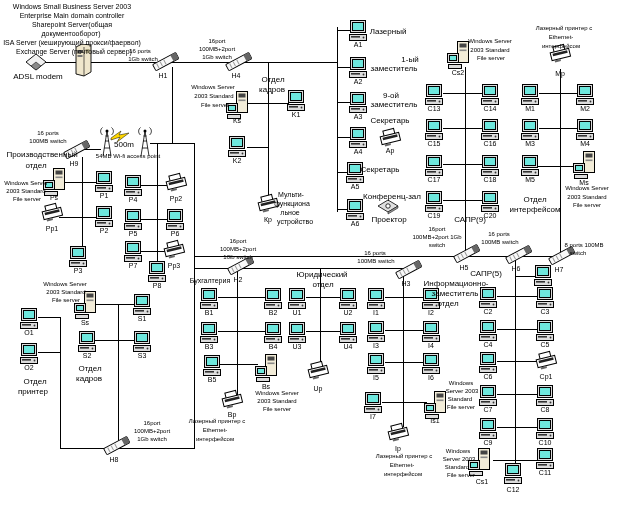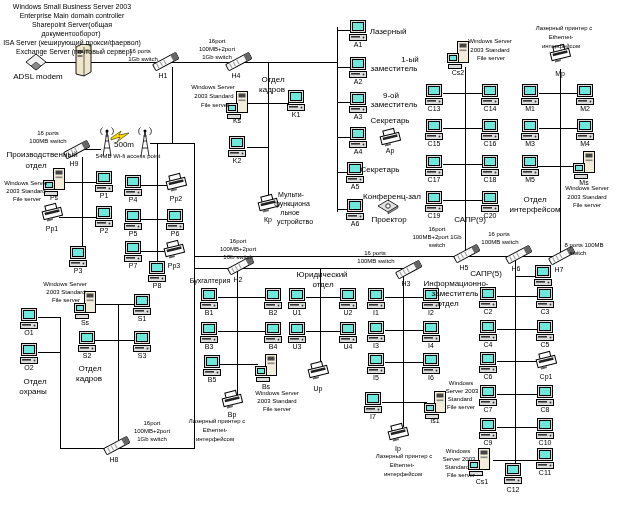--- a/index.html
+++ b/index.html
@@ -867,21 +867,21 @@
     <div class="note s8" style="left: 36px; top: 162px;">отдел</div>
     <div class="note s8" style="left: 124px; top: 141px;">500m</div>
     <div class="note s6" style="left: 128px; top: 153px;">54MB Wi-fi access point</div>
     <div class="note s6" style="left: 26px; top: 180px;">Windows Server</div>
     <div class="note s6" style="left: 26px; top: 188px;">2003 Standard</div>
     <div class="note s6" style="left: 27px; top: 196px;">File server</div>
     <div class="note s6" style="left: 65px; top: 281px;">Windows Server</div>
     <div class="note s6" style="left: 66px; top: 289px;">2003 Standard</div>
     <div class="note s6" style="left: 66px; top: 297px;">File server</div>
     <div class="note s8" style="left: 35px; top: 378px;">Отдел</div>
-    <div class="note s8" style="left: 33px; top: 388px;">охраны</div>
+    <div class="note s8" style="left: 33px; top: 388px;">принтер</div>
     <div class="note s8" style="left: 90px; top: 365px;">Отдел</div>
     <div class="note s8" style="left: 89px; top: 375px;">кадров</div>
     <div class="note s6" style="left: 152px; top: 420px;">16port</div>
     <div class="note s6" style="left: 152px; top: 428px;">100MB+2port</div>
     <div class="note s6" style="left: 152px; top: 436px;">1Gb switch</div>
     <div class="note s7" style="left: 210px; top: 277px;">Бухгалтерия</div>
     <div class="note s6" style="left: 238px; top: 238px;">16port</div>
     <div class="note s6" style="left: 238px; top: 246px;">100MB+2port</div>
     <div class="note s6" style="left: 238px; top: 254px;">1Gb switch</div>
     <div class="note s8" style="left: 322px; top: 271px;">Юридический</div>

